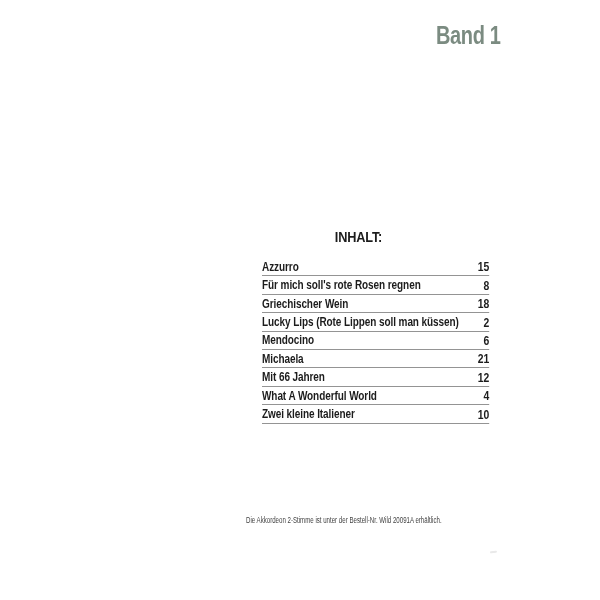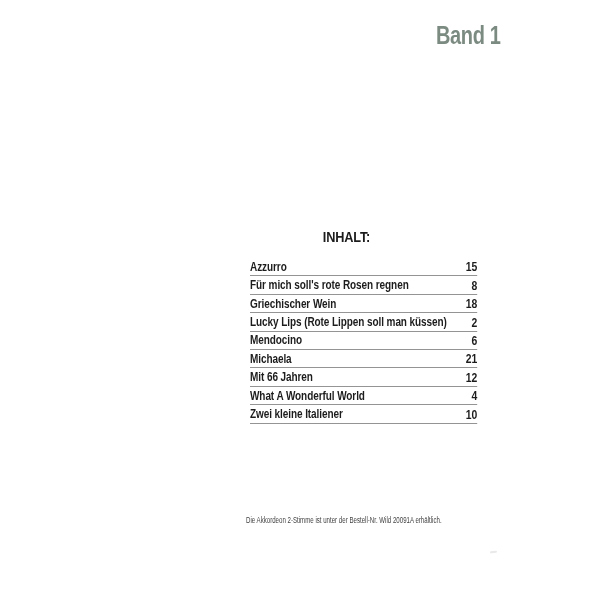--- a/index.html
+++ b/index.html
@@ -59,21 +59,21 @@
     font-size: 11px;
     font-weight: bold;
     letter-spacing: -0.2px;
     color: var(--brand-green);
     white-space: nowrap;
     transform: scaleX(0.72);
     transform-origin: 0 0;
   }
 
   
-  .toc { position: absolute; left: 250px; top: 228px; width: 227px; }
+  .toc { position: absolute; left: 262px; top: 228px; width: 227px; }
   .toc-heading {
     font-size: 15px;
     font-weight: bold;
     letter-spacing: -0.2px;
     color: var(--text-black);
     transform: scaleX(0.85);
     transform-origin: 0 0;
     white-space: nowrap;
   }
   .toc-list {

